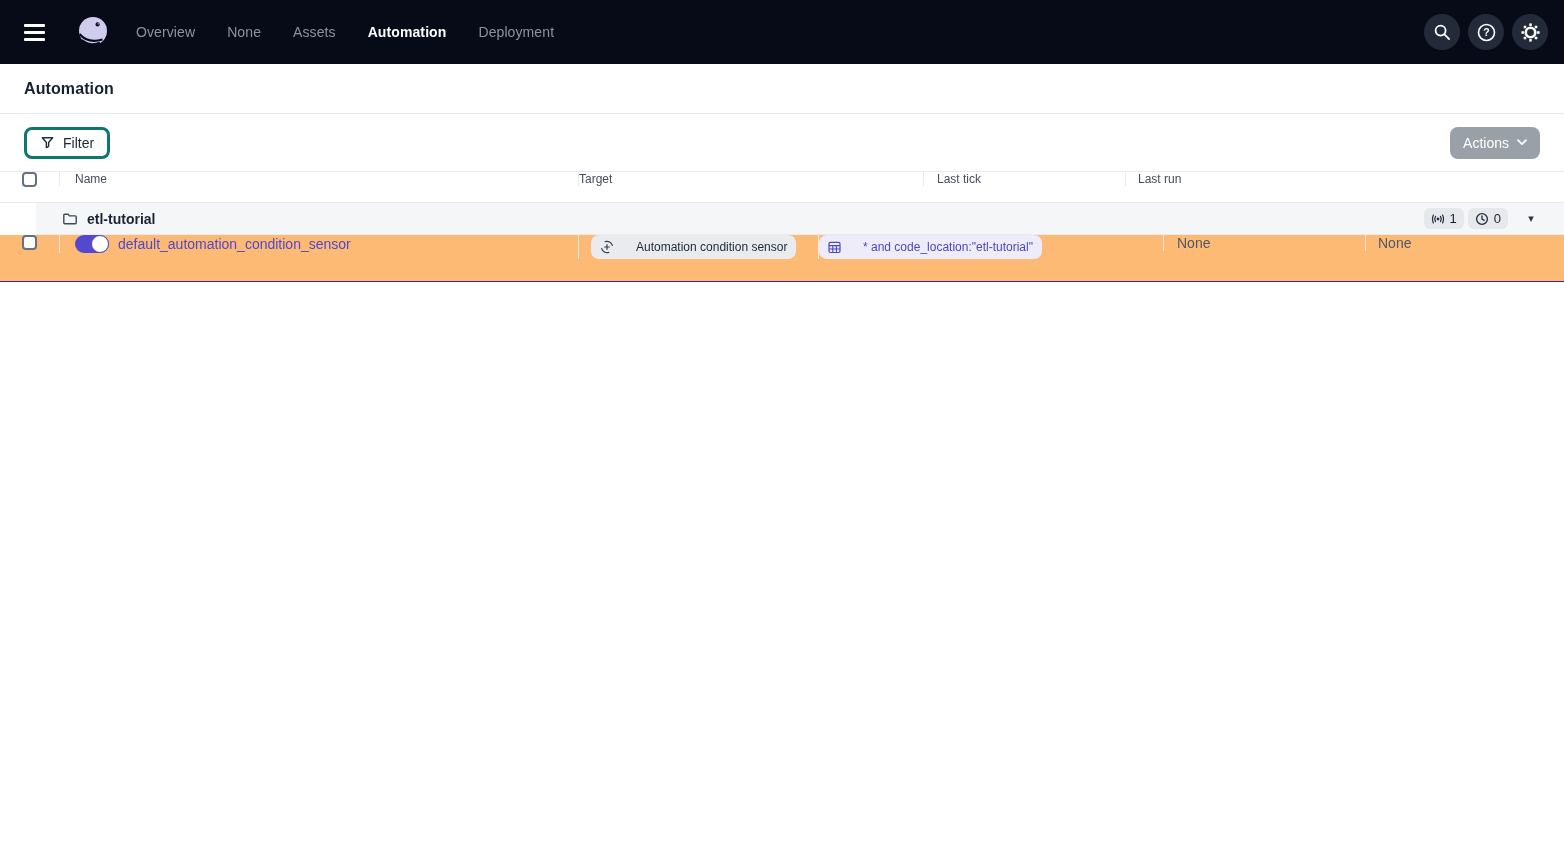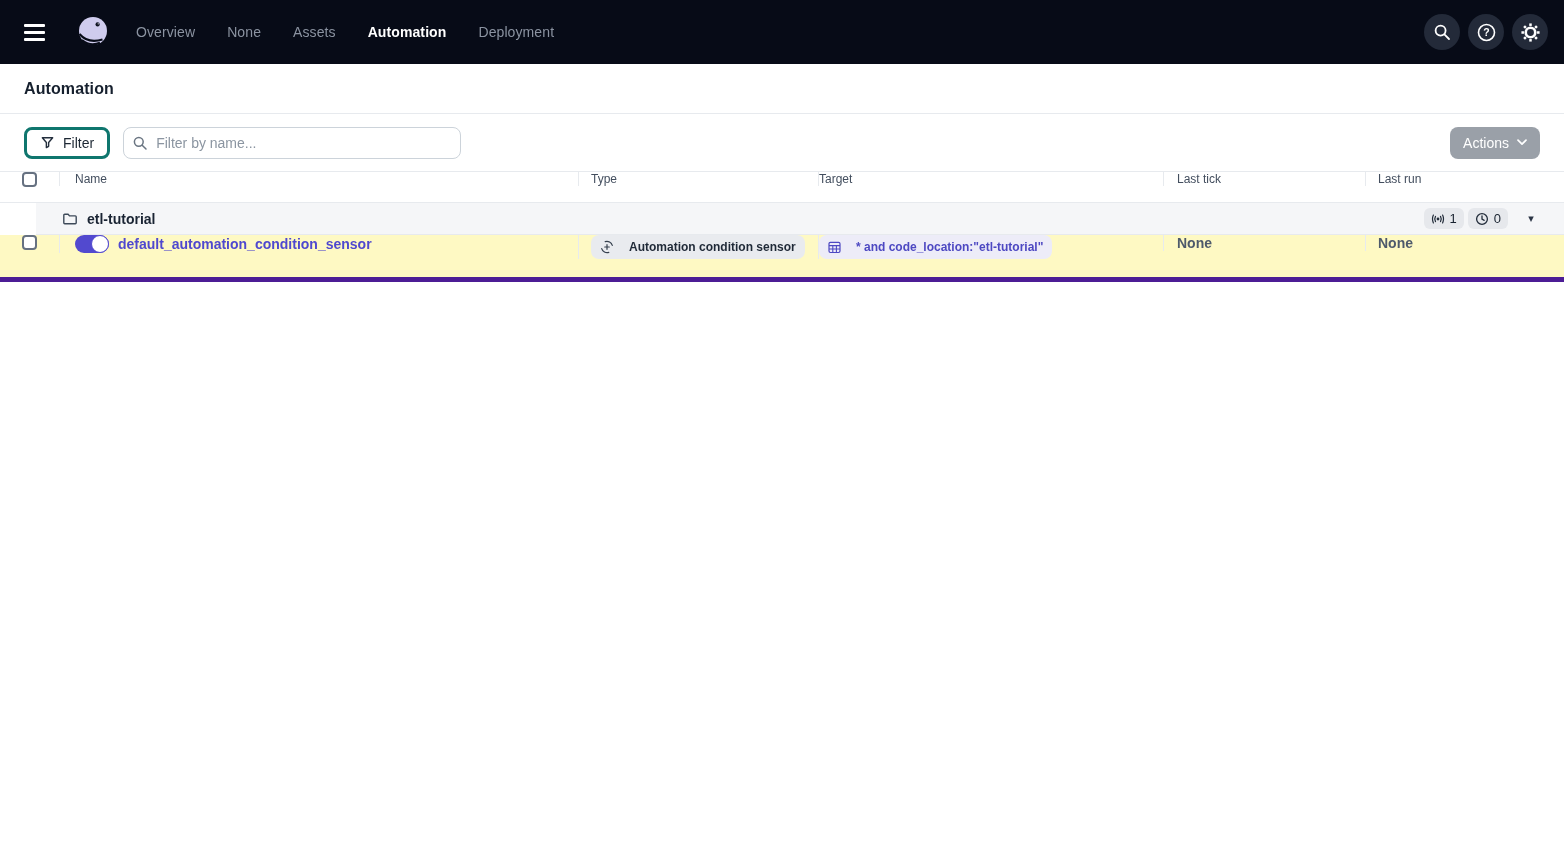--- a/index.html
+++ b/index.html
@@ -36,21 +36,21 @@
     padding:0 10px 0 32px; font-size:14px; color:#1c2733; outline:none; font-family:inherit; }
   .search-input::placeholder { color:#8b95a1; }
   .toolbar-spacer { flex:1; }
   .actions-btn { height:32px; display:inline-flex; align-items:center; gap:8px; padding:0 13px;
     background:#9aa0a8; border:none; border-radius:8px; font-size:14px; color:#ffffff; cursor:default; }
 
   
   .tbl { border-top:1px solid #e7eaee; }
   .tr { display:flex; align-items:flex-start; }
   .tr-header { height:31px; border-bottom:1px solid #e7eaee; }
-  .tr-data { height:47px; border-bottom:5px solid #4c1d95; background:#fef9c3;font-weight:bold; }
+  .tr-data { height:47px; border-bottom:1px solid #4c1d95; background:#fdba74; }
   .td { display:flex; align-items:center; }
   .col-check { width:59px; justify-content:center; }
   .col-name  { width:519px; padding-left:15px; }
   .col-type  { width:240px; padding-left:12px; }
   .col-target{ width:345px; }
   .col-tick  { width:202px; padding-left:13px; }
   .col-run   { flex:1; padding-left:12px; }
   .vline { border-left:1px solid #e7eaee; }
   .th-label { font-size:12px; color:#434e5e; }
 
@@ -67,21 +67,21 @@
   .count-pill + .count-pill { margin-left:4px; }
   .group-caret { margin-left:14px; width:18px; height:18px; display:flex; align-items:center;
     justify-content:center; color:#2b3545; font-size:11px; cursor:pointer; }
 
   
   .toggle { position:relative; width:34px; height:18px; border-radius:10px; background:#5249cf;
     cursor:pointer; flex:none; }
   .toggle .knob { position:absolute; top:0; right:0; width:18px; height:18px; border-radius:50%;
     background:#ffffff; border:1.5px solid #5249cf; }
   .name-link { margin-left:9px; font-size:14px; color:#4f48cf; cursor:pointer; text-decoration:none; }
-  .badge { display:inline-flex; align-items:center; gap:15px; height:24px; padding:0 9px;
+  .badge { display:inline-flex; align-items:center; gap:22px; height:24px; padding:0 9px;
     border-radius:8px; font-size:12px; }
   .badge-type { background:#e9ebef; color:#1f2937; }
   .badge-target { background:#edecf8; color:#4d48c2; cursor:pointer; }
   .none-text { font-size:14px; color:#4e5a6b; }
 
   svg { display:block; }
 </style>
 </head>
 <body>
 
@@ -144,47 +144,37 @@
   <div class="page-title">Automation</div>
 </div>
 
 <div class="toolbar">
   <button class="filter-btn">
     <svg width="15" height="15" viewBox="0 0 16 16">
       <path d="M2.5 3h11l-4.3 5v4.1l-2.4 1.3V8z" fill="none" stroke="#232e3d" stroke-width="1.5" stroke-linejoin="round"></path>
     </svg>
     <span>Filter</span>
   </button>
-  <div class="search-box">
-    <svg class="mag" width="16" height="16" viewBox="0 0 16 16">
-      <circle cx="6.8" cy="6.8" r="4.4" stroke="#6a7582" stroke-width="1.5" fill="none"></circle>
-      <line x1="10.2" y1="10.2" x2="14" y2="14" stroke="#6a7582" stroke-width="1.5" stroke-linecap="round"></line>
-    </svg>
-    <input class="search-input" type="text" placeholder="Filter by name..." style="">
-  </div>
   <div class="toolbar-spacer"></div>
   <button class="actions-btn">
     <span>Actions</span>
     <svg width="10" height="7" viewBox="0 0 10 7">
       <path d="M1 1.2l4 4 4-4" stroke="#ffffff" stroke-width="1.7" fill="none" stroke-linecap="round" stroke-linejoin="round"></path>
     </svg>
   </button>
 </div>
 
 <div class="tbl">
 
   <div class="tr tr-header">
     <div class="td col-check">
       <div class="checkbox"></div>
     </div>
     <div class="td col-name vline">
         <span class="th-label">Name</span>
-      </div>
-    <div class="td col-type vline">
-        <span class="th-label">Type</span>
       </div>
     <div class="td col-target vline">
         <span class="th-label">Target</span>
       </div>
     <div class="td col-tick vline">
         <span class="th-label">Last tick</span>
       </div>
     <div class="td col-run vline">
         <span class="th-label">Last run</span>
       </div>

